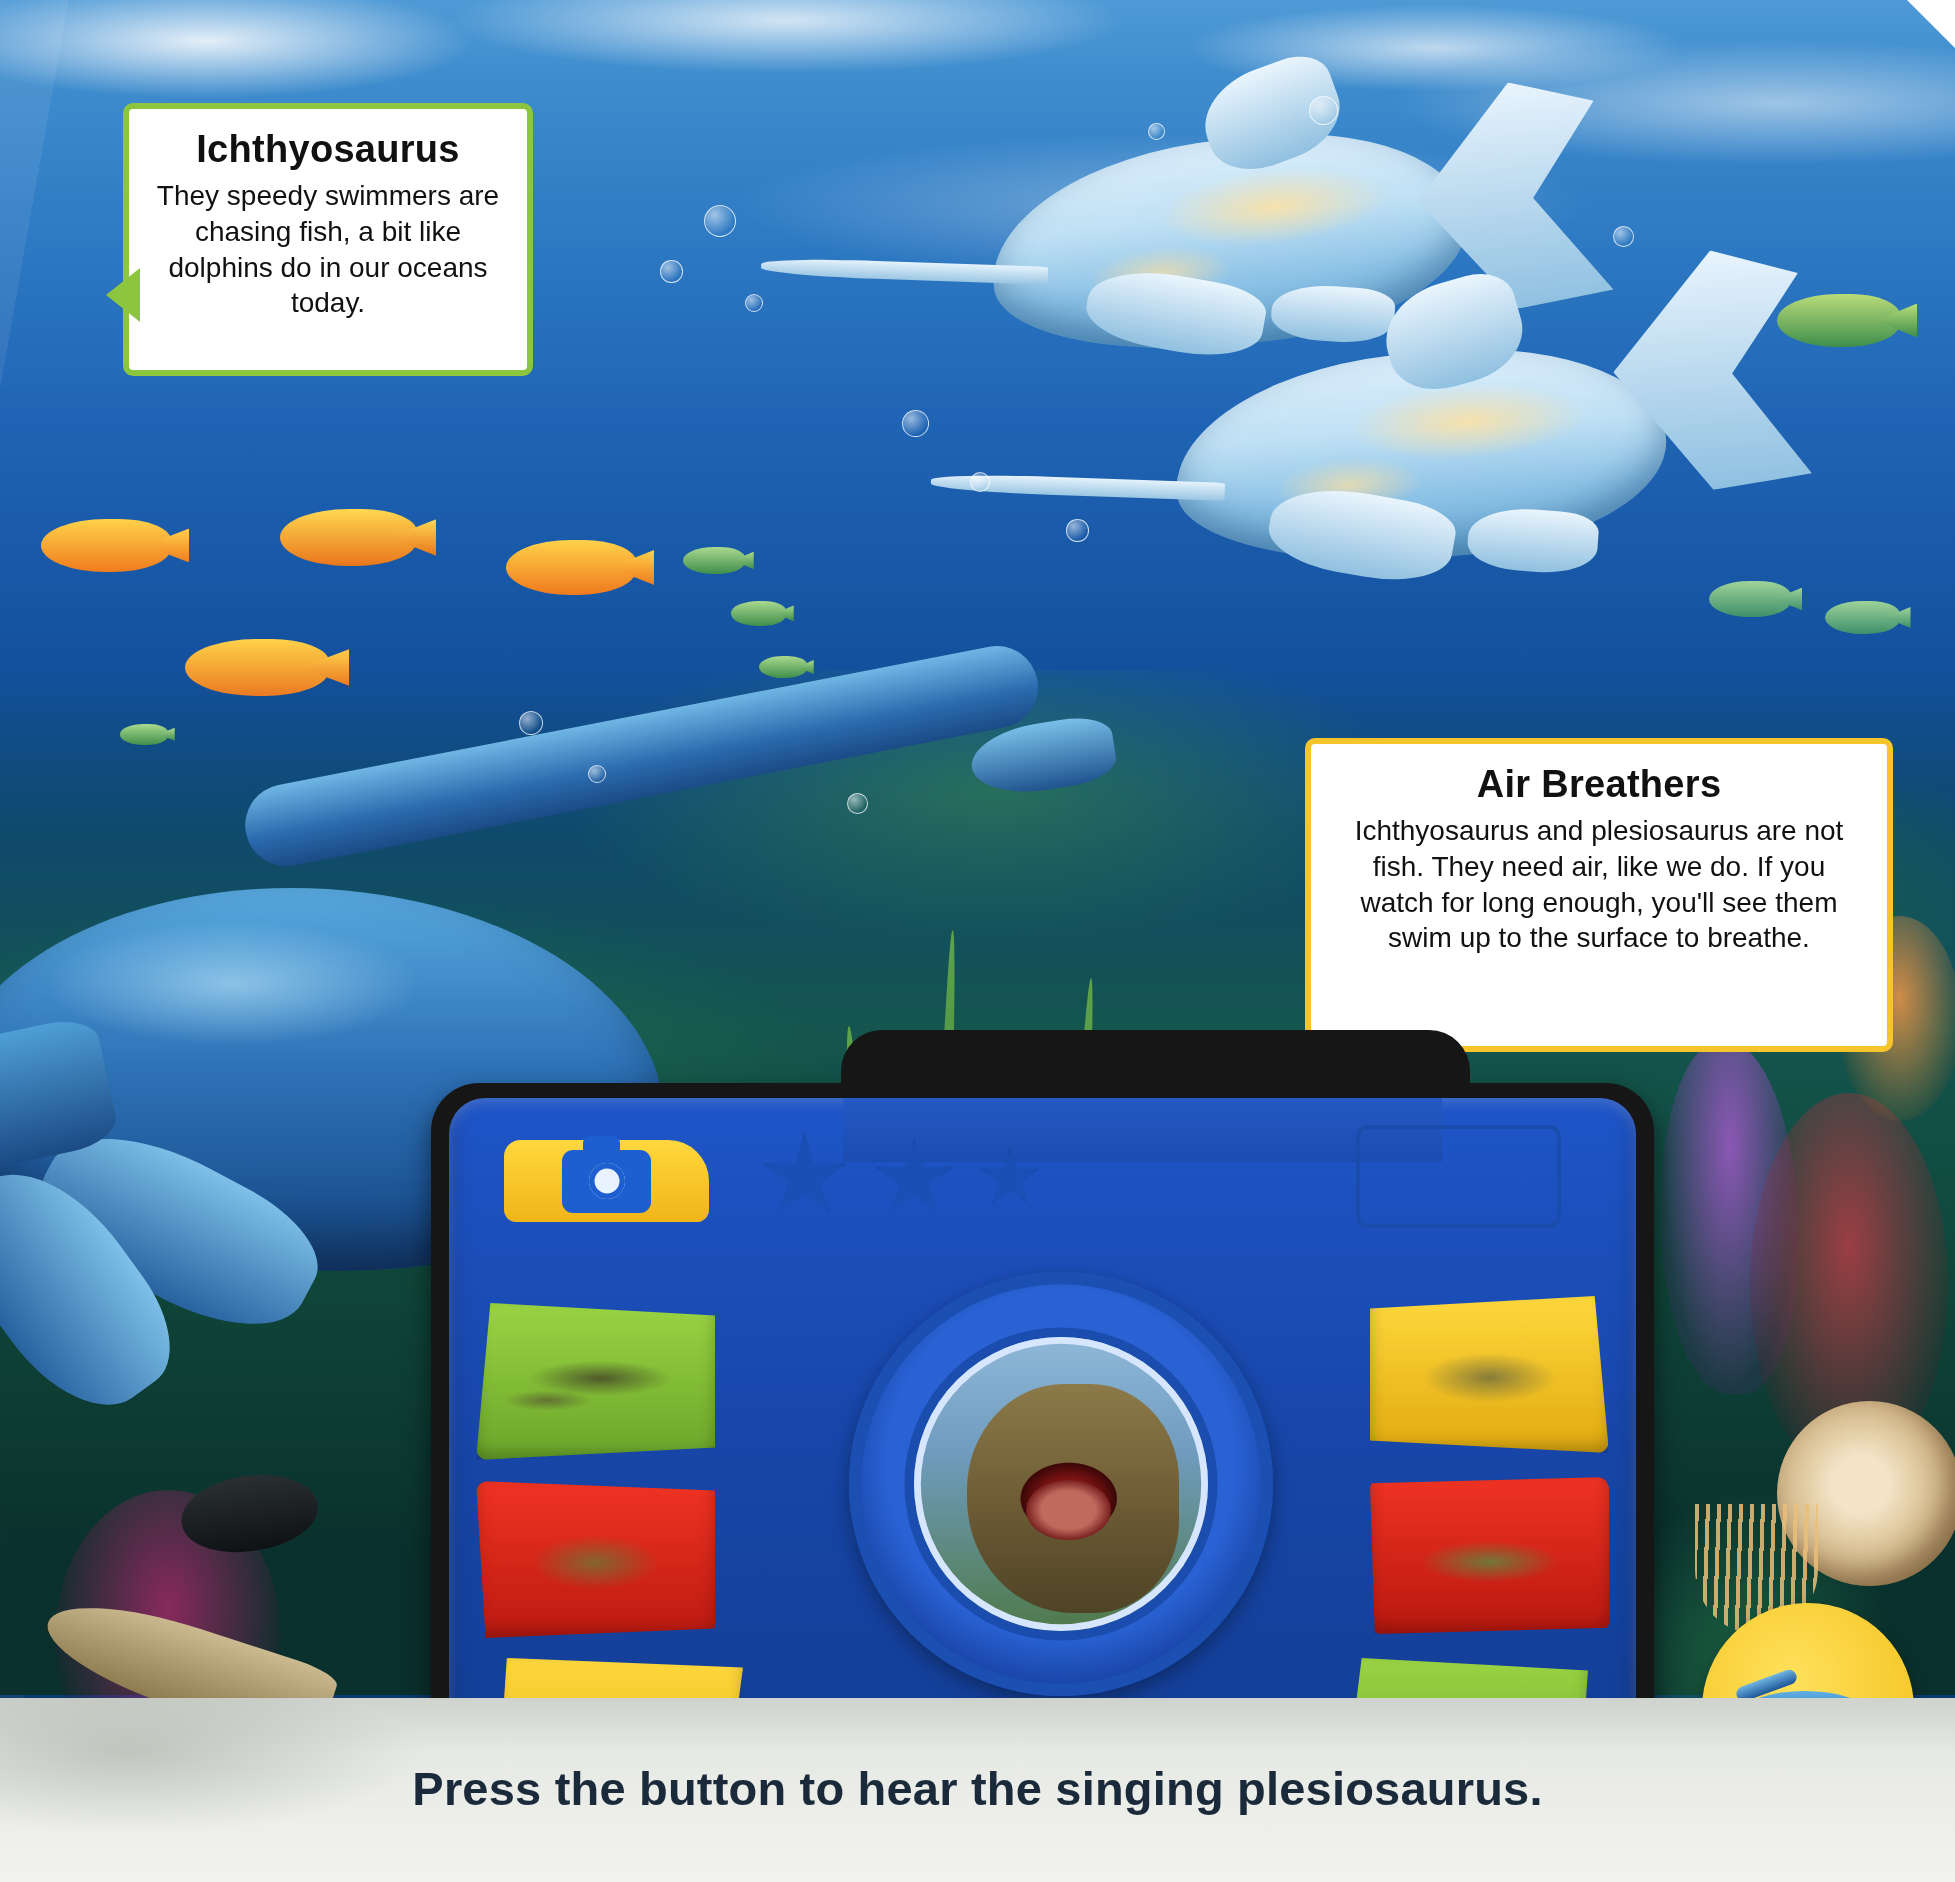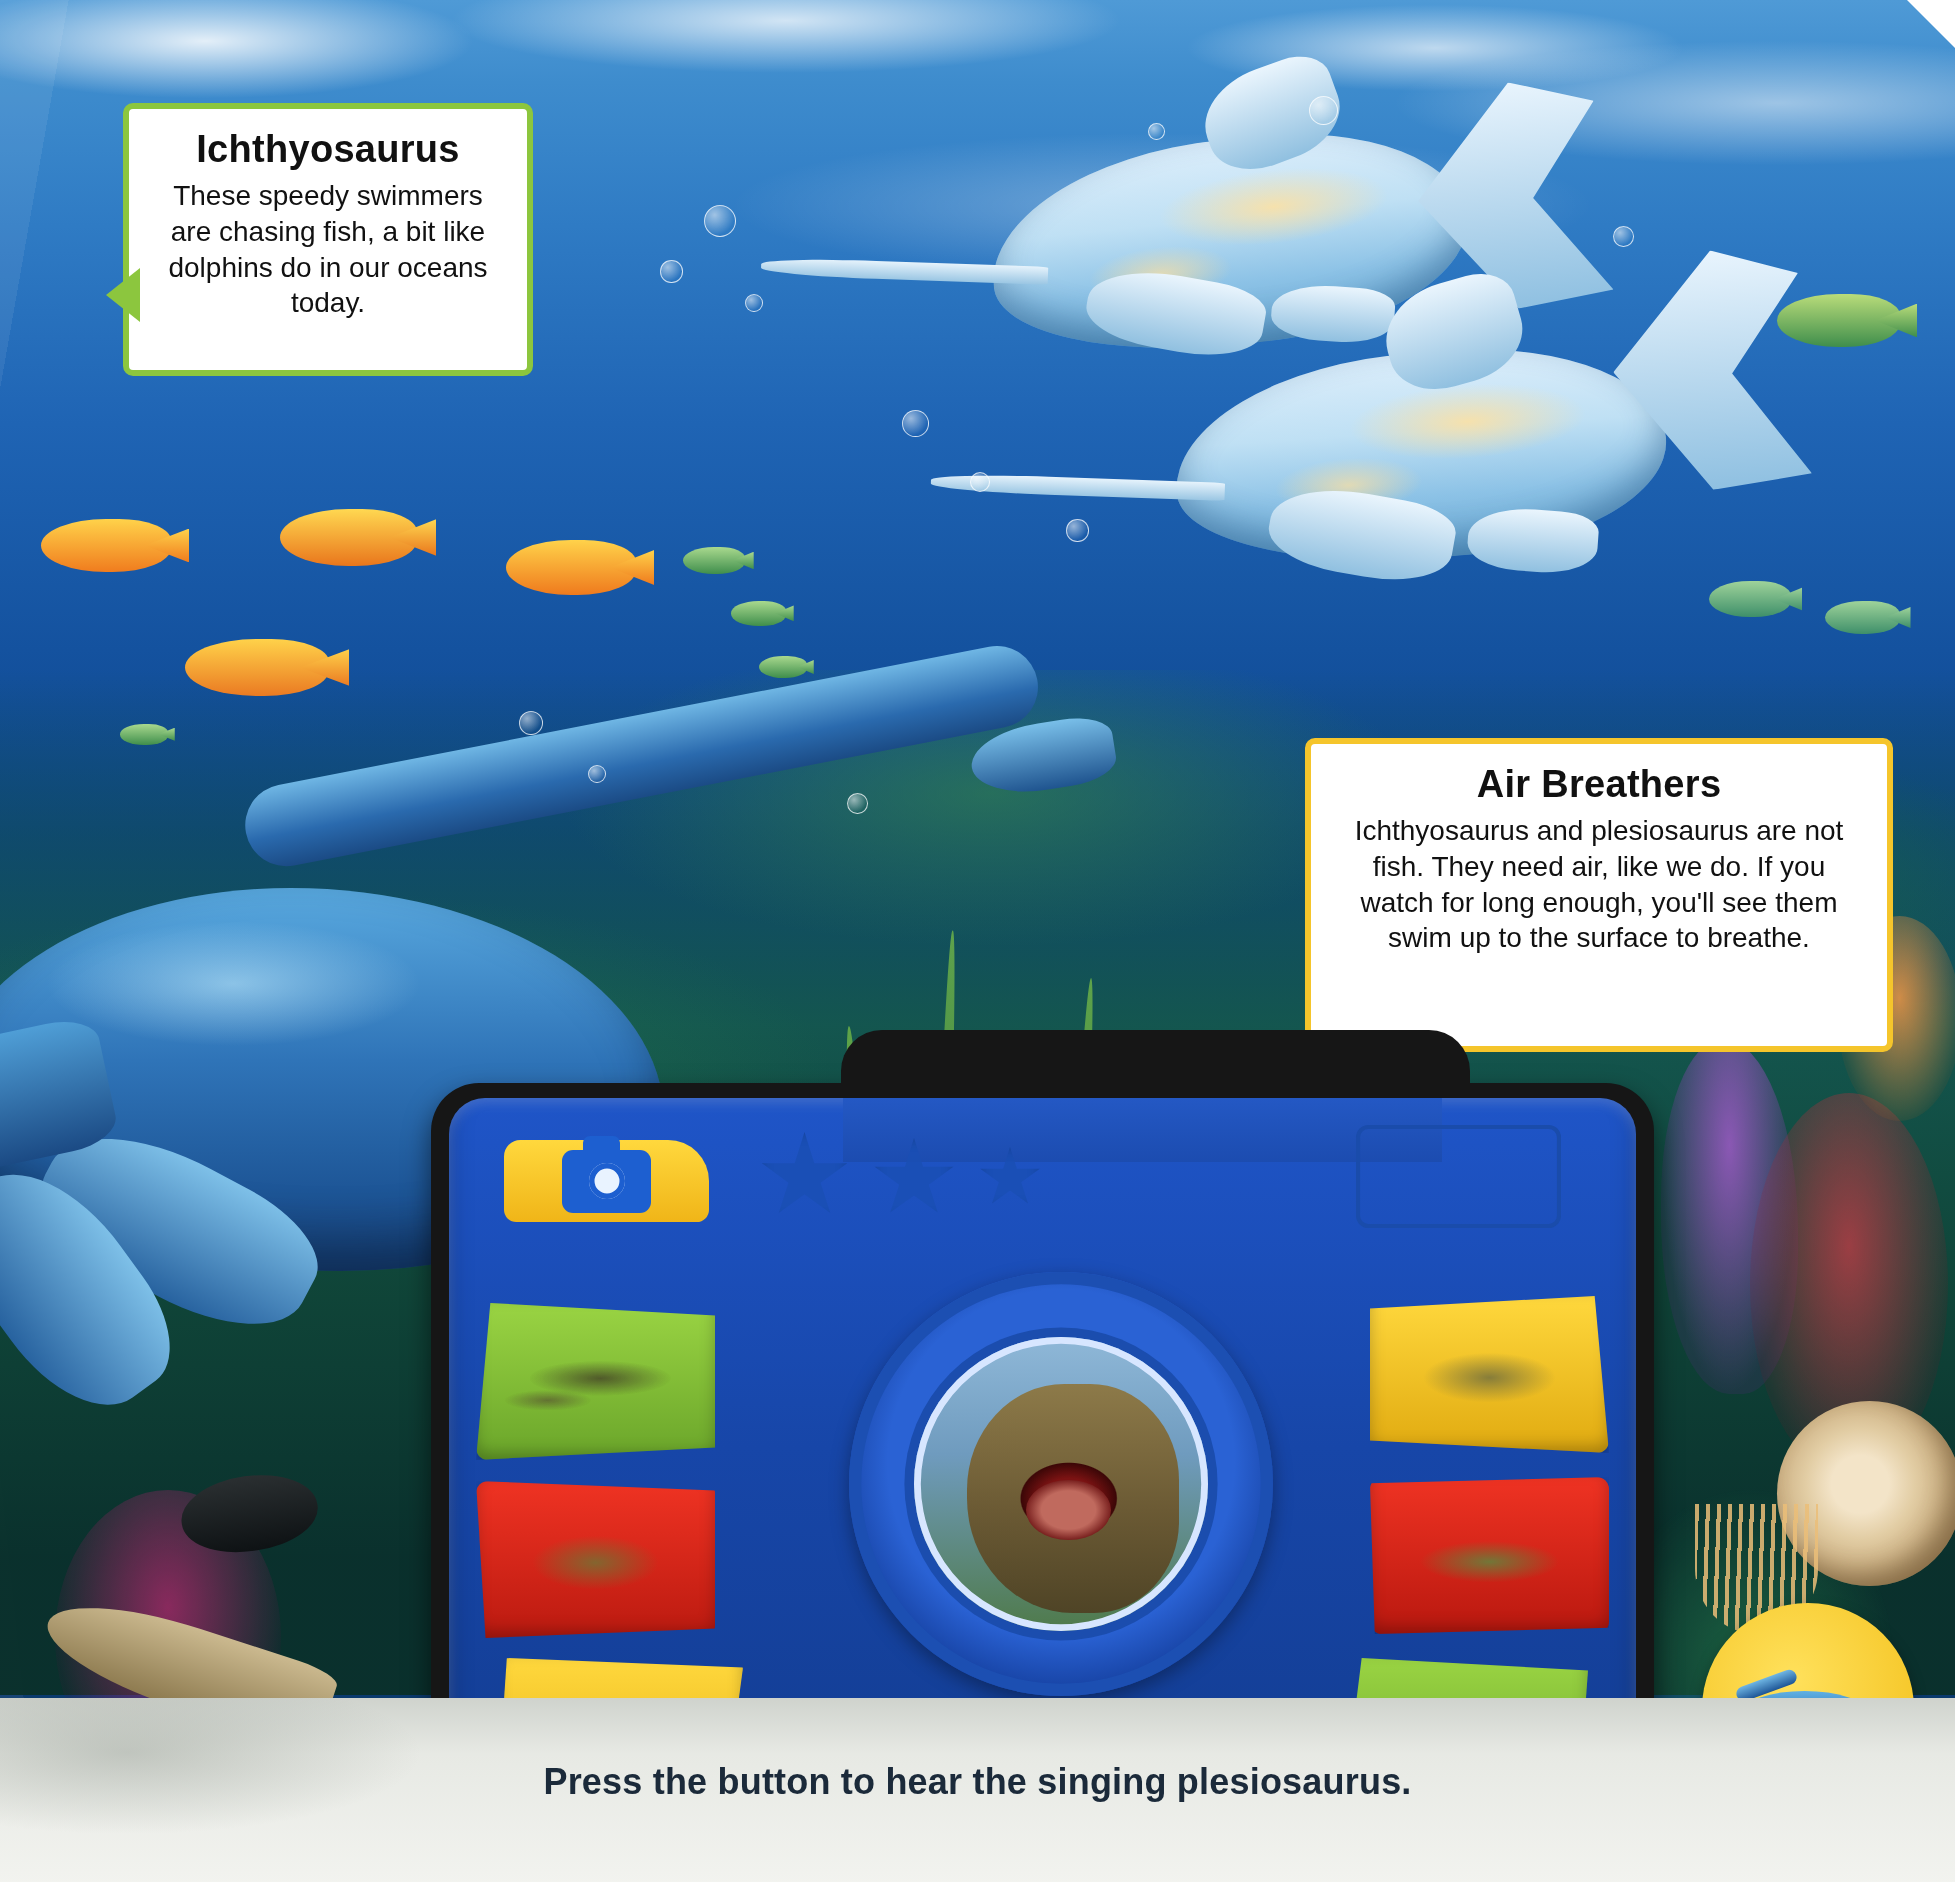--- a/index.html
+++ b/index.html
@@ -360,21 +360,21 @@
   }
   .bottom-strip .ghost {
     position: absolute;
     left: 0; top: 0; width: 424px; height: 137px;
     background: radial-gradient(ellipse at 30% 40%, rgba(120,130,120,.35), rgba(120,130,120,0) 70%);
   }
   .caption {
     position: absolute;
     left: 0; right: 0; top: 63px;
     text-align: center;
-    font-size: 36px;
+    font-size: 47px;
     font-weight: 700;
     color: #1b2a3a;
     letter-spacing: 0.2px;
   }
   .page-corner {
     position: absolute;
     right: 0; top: 0;
     width: 48px; height: 48px;
     background: #ffffff;
     clip-path: polygon(100% 0, 0 0, 100% 100%);
@@ -494,21 +494,21 @@
   <div class="bubble" style="left:1066px; top:519px; width:20.5px; height:20.5px;"></div>
   <div class="bubble" style="left:1309px; top:96px; width:27px; height:27px;"></div>
   <div class="bubble" style="left:1148px; top:123px; width:15px; height:15px;"></div>
   <div class="bubble" style="left:1613px; top:226px; width:19px; height:19px;"></div>
   <div class="bubble" style="left:519px; top:711px; width:22px; height:22px;"></div>
   <div class="bubble" style="left:588px; top:765px; width:16.4px; height:16.4px;"></div>
   <div class="bubble" style="left:847px; top:793px; width:19px; height:19px;"></div>
 
   <div class="callout green" style="left:123px; top:103px; width:410px; height:273px;">
     <h2>Ichthyosaurus</h2>
-    <p>These speedy swimmers are chasing fish, a bit like dolphins do in our oceans today.</p>
+    <p>They speedy swimmers are chasing fish, a bit like dolphins do in our oceans today.</p>
     <span class="tail-tri" style="left:-23px; bottom:48px; border-top:27px solid transparent; border-bottom:27px solid transparent; border-right:34px solid #8cc63e;"></span>
   </div>
 
   <div class="callout yellow" style="left:1305px; top:738px; width:588px; height:314px;">
     <h2>Air Breathers</h2>
     <p>Ichthyosaurus and plesiosaurus are not fish. They need air, like we do. If you watch for long enough, you'll see them swim up to the surface to breathe.</p>
     <span class="tail-tri" style="left:20.5px; bottom:-30px; border-left:34px solid transparent; border-right:34px solid transparent; border-top:38px solid #f5c52b;"></span>
   </div>
 
   <div class="camera">

